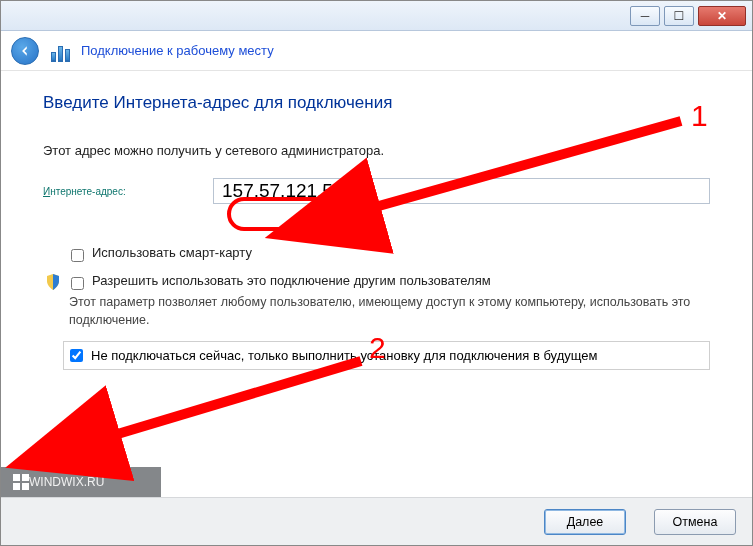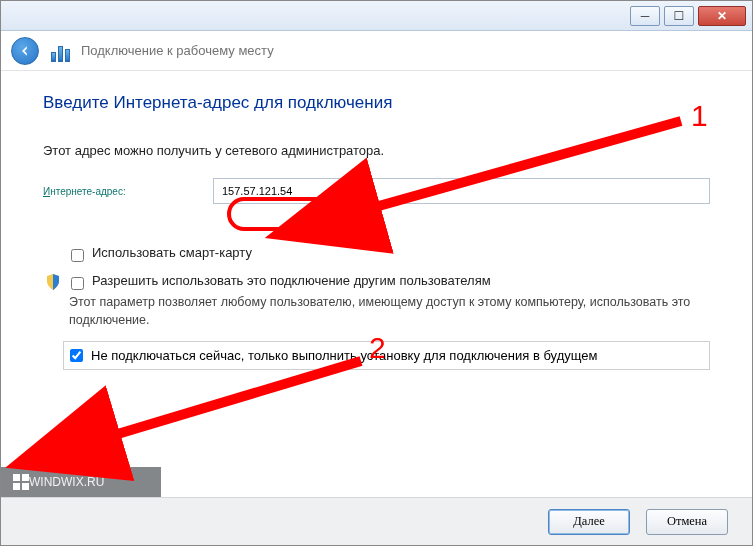--- a/index.html
+++ b/index.html
@@ -67,21 +67,21 @@
   gap: 2px;
 }
 .wiz-icon span {
   width: 5px; background: linear-gradient(to bottom, #6bb5e8, #2b7ec7);
   border: 1px solid #2a6db3;
   border-bottom: 2px solid #2a6db3;
 }
 .wiz-icon span:nth-child(1){height:10px}
 .wiz-icon span:nth-child(2){height:16px}
 .wiz-icon span:nth-child(3){height:13px}
-.wiz-title { font-size: 13px; color: #737373; }
+.wiz-title { font-size: 13px; color: #1d4ed8; }
 .content {
   background: #fff;
   padding: 22px 42px 20px 42px;
   height: 410px;
   position: relative;
 }
 .heading {
   color: #003399;
   font-size: 17px;
   font-weight: 400;
@@ -89,21 +89,21 @@
 }
 .subtext { font-size: 13px; color: #222; margin-bottom: 20px; }
 .row { display: flex; align-items: center; margin-bottom: 12px; }
 .row-label { width: 170px; font-size: 10px; color: #0f766e; }
 .row-label .u { text-decoration: underline; }
 .row input[type=text] {
   flex: 1;
   height: 26px;
   border: 1px solid #b9c4d2;
   padding: 0 8px;
-  font-size: 11px;
+  font-size: 19px;
   font-family: inherit;
   background: #fff;
 }
 .opts { margin-top: 40px; }
 .opt { display: flex; align-items: flex-end; gap: 8px; margin-bottom: 10px; padding-left: 28px; font-size: 13px; color: #222; line-height: 1.4; }
 .opt input[type=checkbox] { margin-top: 2px; }
 .opt .shield {
   width: 16px; height: 16px; flex-shrink: 0;
   display: inline-block; margin-left: -26px; margin-right: 2px;
 }
@@ -118,23 +118,22 @@
 }
 .footer {
   position: absolute;
   left: 0; right: 0; bottom: 0;
   height: 48px;
   background: #eef0f2;
   border-top: 1px solid #d6d8db;
   display: flex;
   align-items: center;
   justify-content: flex-end;
-  padding: 0 24px;
-  gap: 16px;
-  font-family: Liberation Serif, serif;
+  padding: 0 16px;
+  gap: 28px;
 }
 .btn {
   min-width: 82px; height: 26px;
   border: 1px solid #8b9bb0;
   border-radius: 3px;
   background: linear-gradient(to bottom, #fdfdfe, #e6ebf1);
   font-size: 12.5px;
   font-family: inherit;
   padding: 0 14px;
 }

